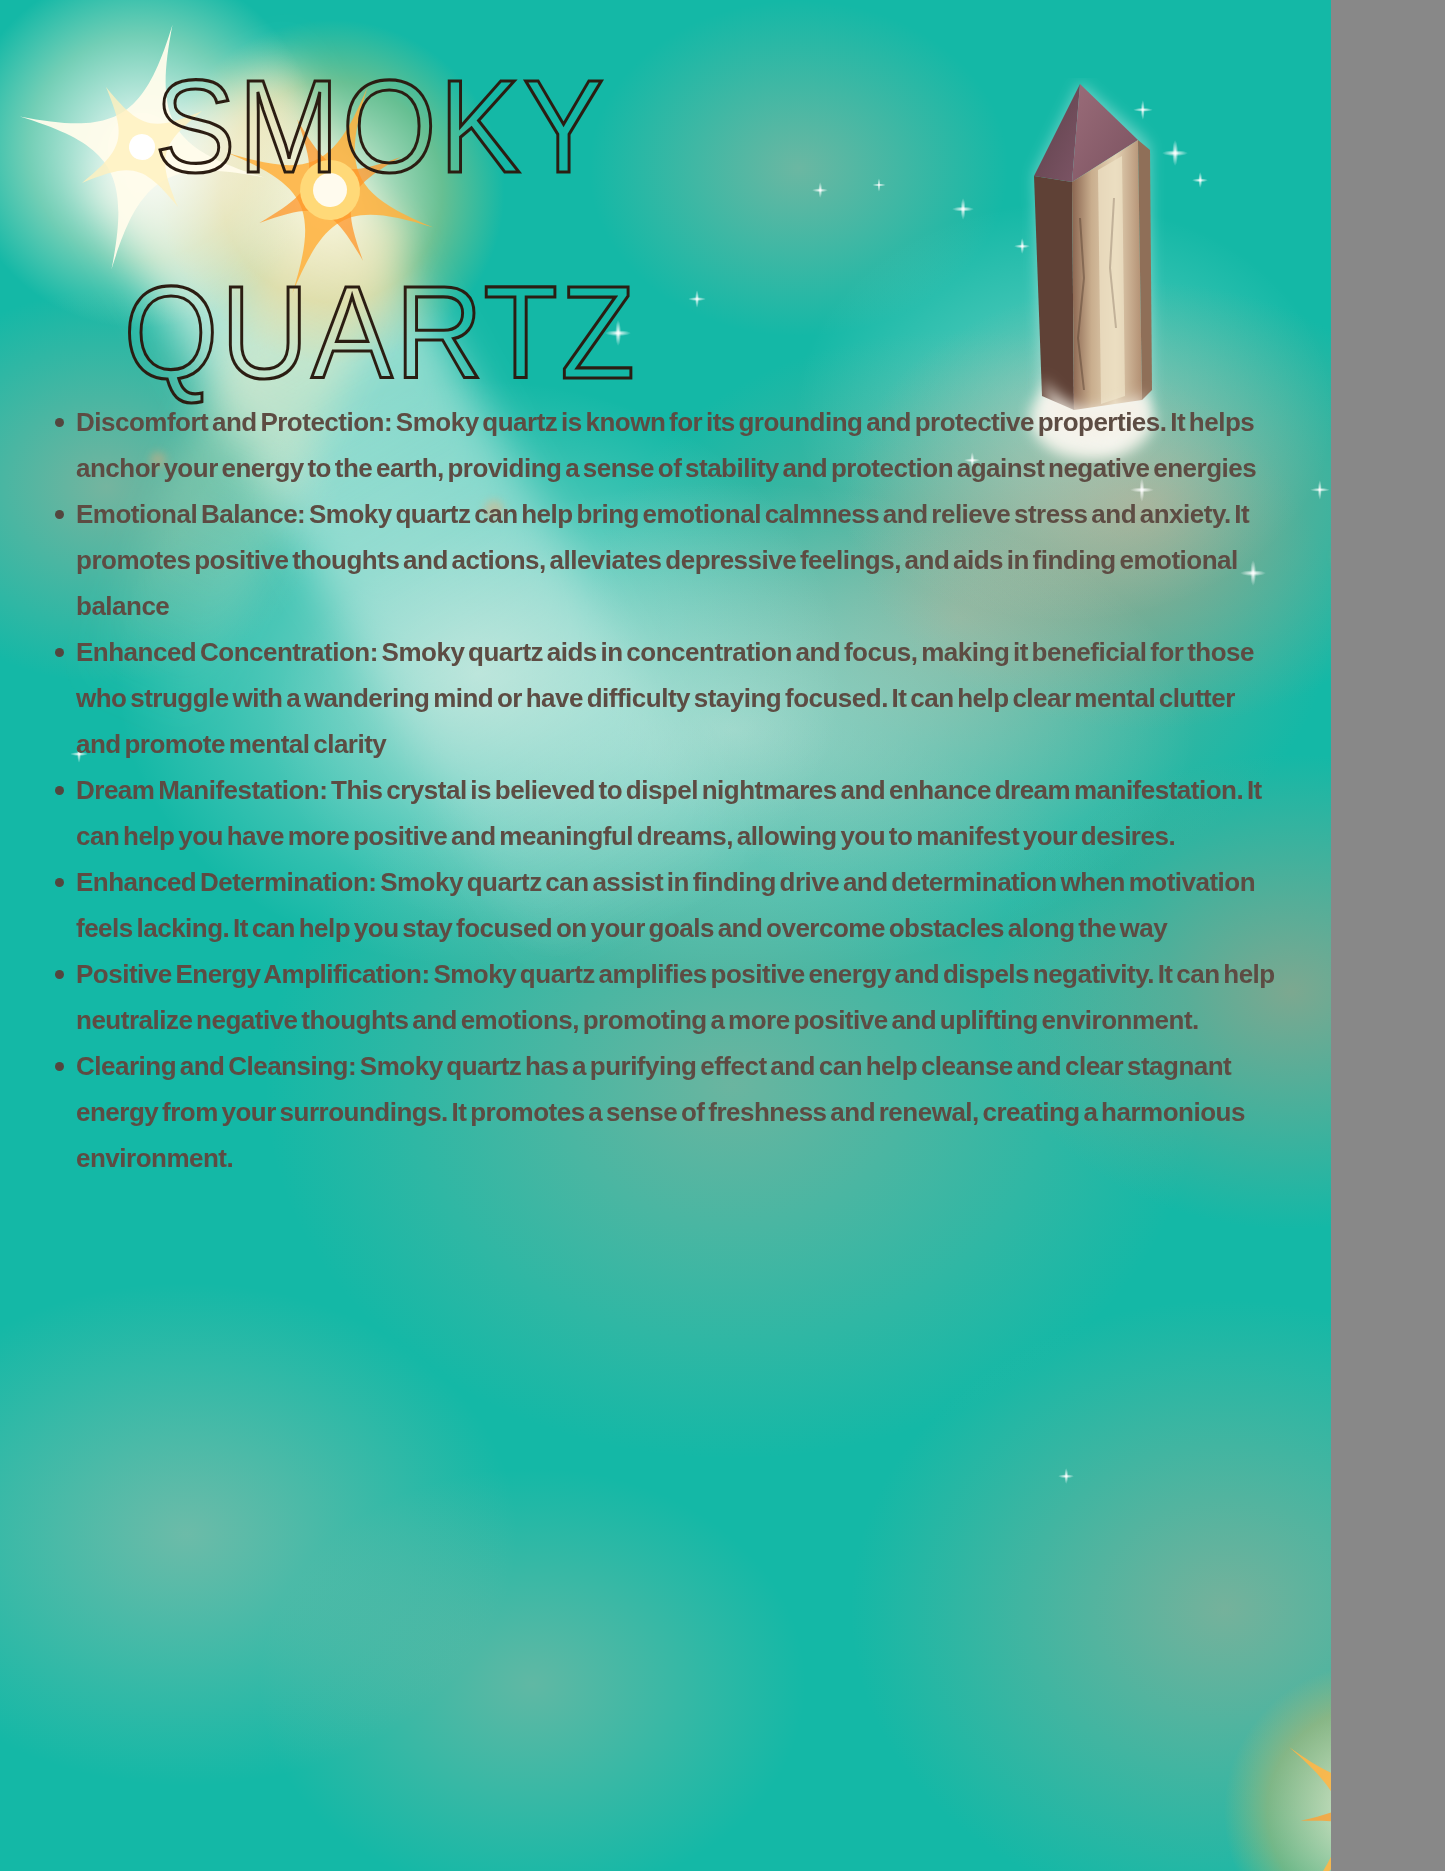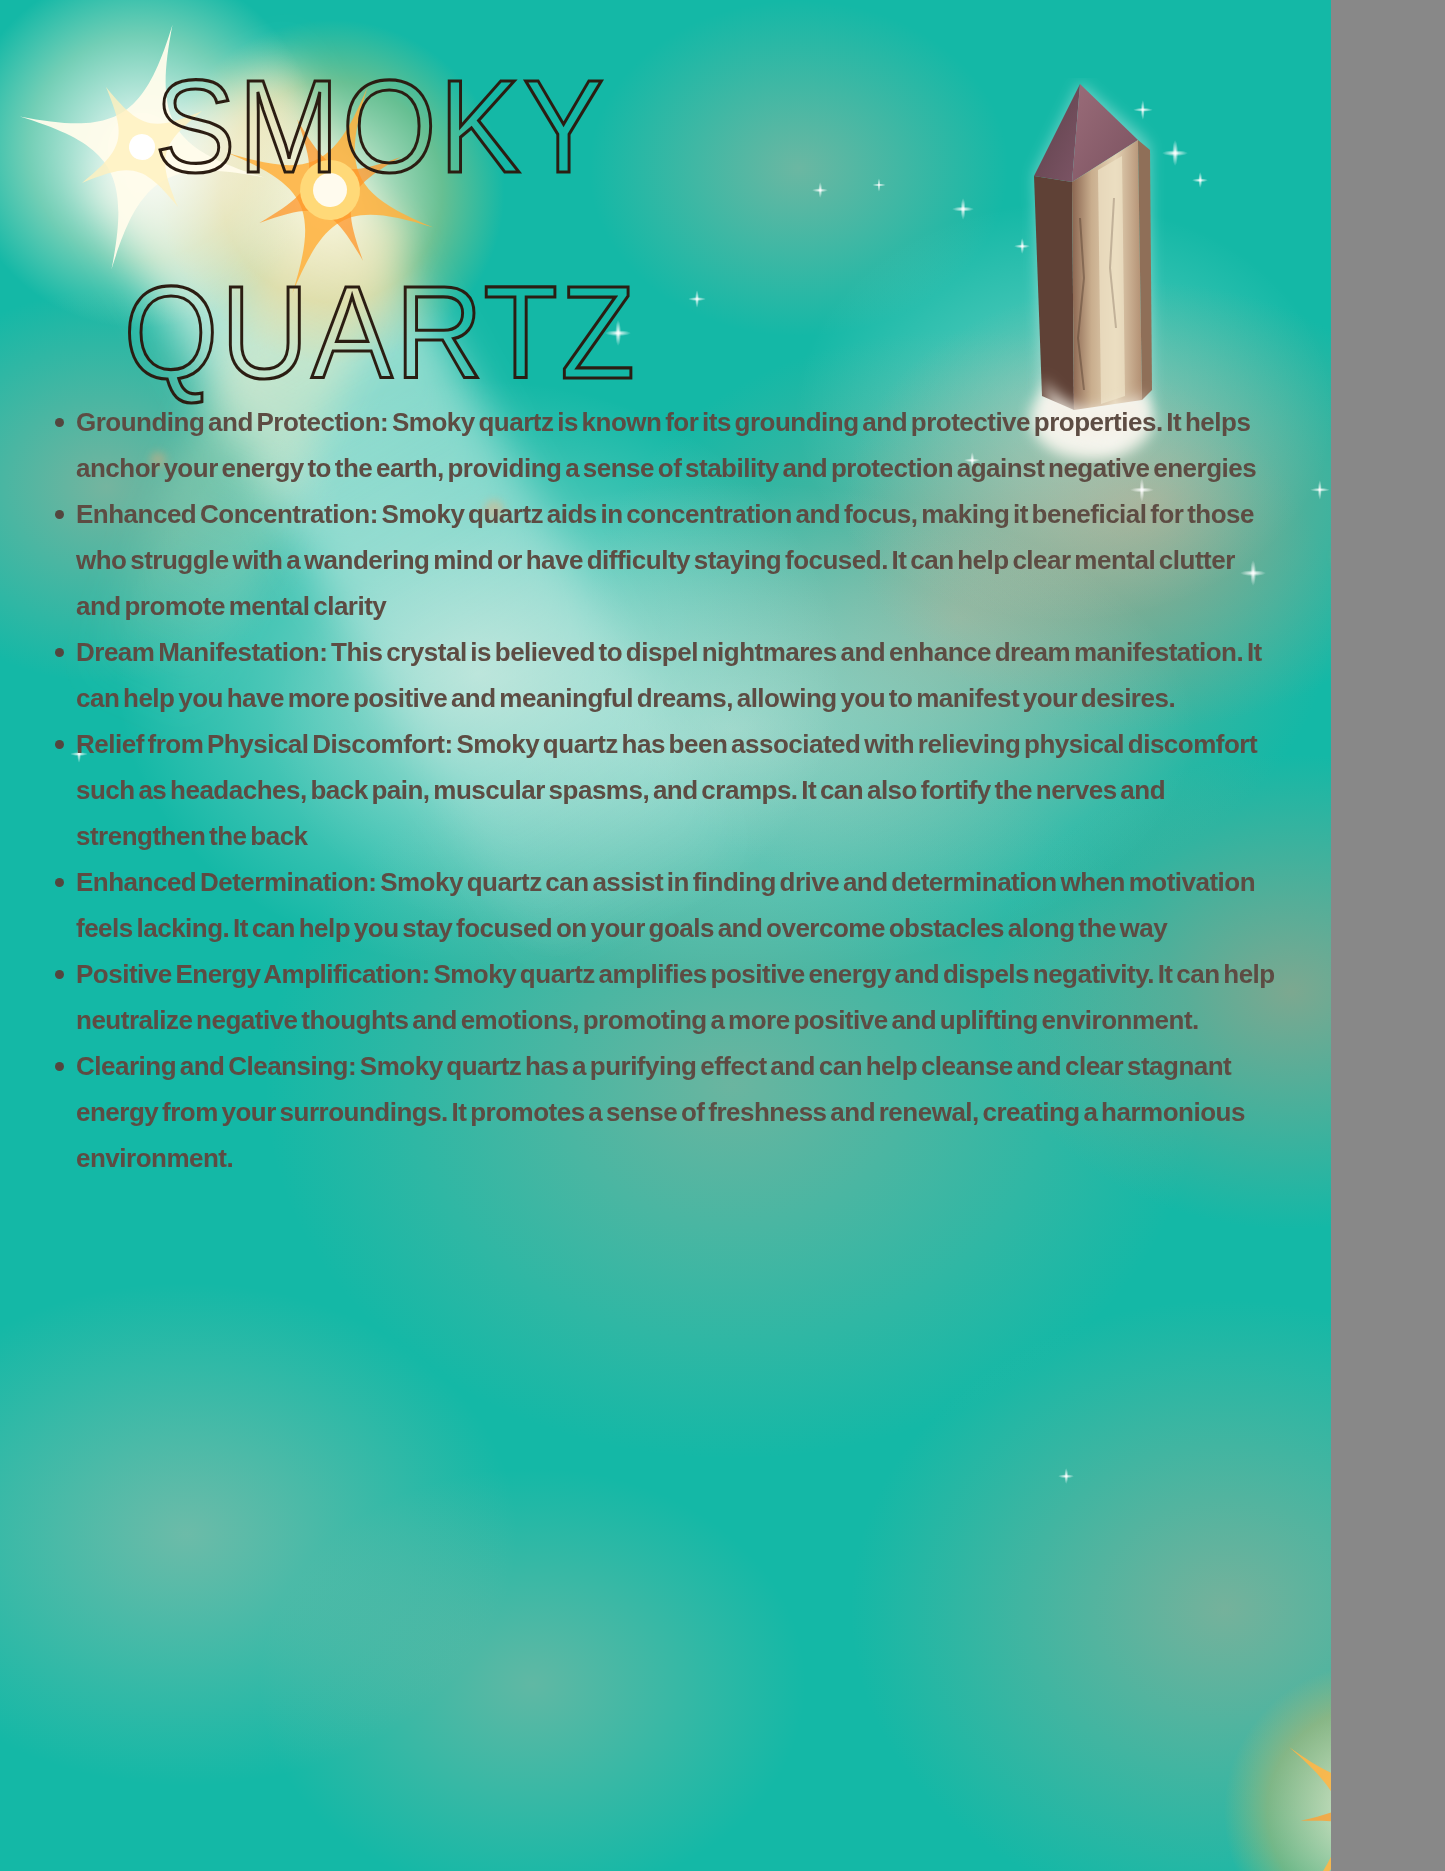--- a/index.html
+++ b/index.html
@@ -189,21 +189,21 @@
       <polygon points="80,92 104,78 107,318 83,326" fill="rgba(238,226,198,0.75)"></polygon>
 
       <polyline points="62,140 66,200 60,260 66,312" fill="none" stroke="rgba(60,40,30,0.35)" stroke-width="2"></polyline>
       <polyline points="96,120 92,190 98,250" fill="none" stroke="rgba(70,48,36,0.25)" stroke-width="2"></polyline>
 
       <path d="M24,300 Q60,352 126,316 L124,340 Q80,378 36,346 Z" fill="rgba(246,240,230,0.85)" filter="url(#soft)"></path>
     </svg>
   </figure>
 
   <ul class="bullets">
-      <li>Grounding and Protection: Smoky quartz is known for its grounding and protective properties. It helps anchor your energy to the earth, providing a sense of stability and protection against negative energies</li>
+      <li>Discomfort and Protection: Smoky quartz is known for its grounding and protective properties. It helps anchor your energy to the earth, providing a sense of stability and protection against negative energies</li>
+      <li>Emotional Balance: Smoky quartz can help bring emotional calmness and relieve stress and anxiety. It promotes positive thoughts and actions, alleviates depressive feelings, and aids in finding emotional balance</li>
       <li>Enhanced Concentration: Smoky quartz aids in concentration and focus, making it beneficial for those who struggle with a wandering mind or have difficulty staying focused. It can help clear mental clutter and promote mental clarity</li>
       <li>Dream Manifestation: This crystal is believed to dispel nightmares and enhance dream manifestation. It can help you have more positive and meaningful dreams, allowing you to manifest your desires.</li>
-      <li>Relief from Physical Discomfort: Smoky quartz has been associated with relieving physical discomfort such as headaches, back pain, muscular spasms, and cramps. It can also fortify the nerves and strengthen the back</li>
       <li>Enhanced Determination: Smoky quartz can assist in finding drive and determination when motivation feels lacking. It can help you stay focused on your goals and overcome obstacles along the way</li>
       <li>Positive Energy Amplification: Smoky quartz amplifies positive energy and dispels negativity. It can help neutralize negative thoughts and emotions, promoting a more positive and uplifting environment.</li>
       <li>Clearing and Cleansing: Smoky quartz has a purifying effect and can help cleanse and clear stagnant energy from your surroundings. It promotes a sense of freshness and renewal, creating a harmonious environment.</li>
     </ul>
 </div>
 
 </body></html>

